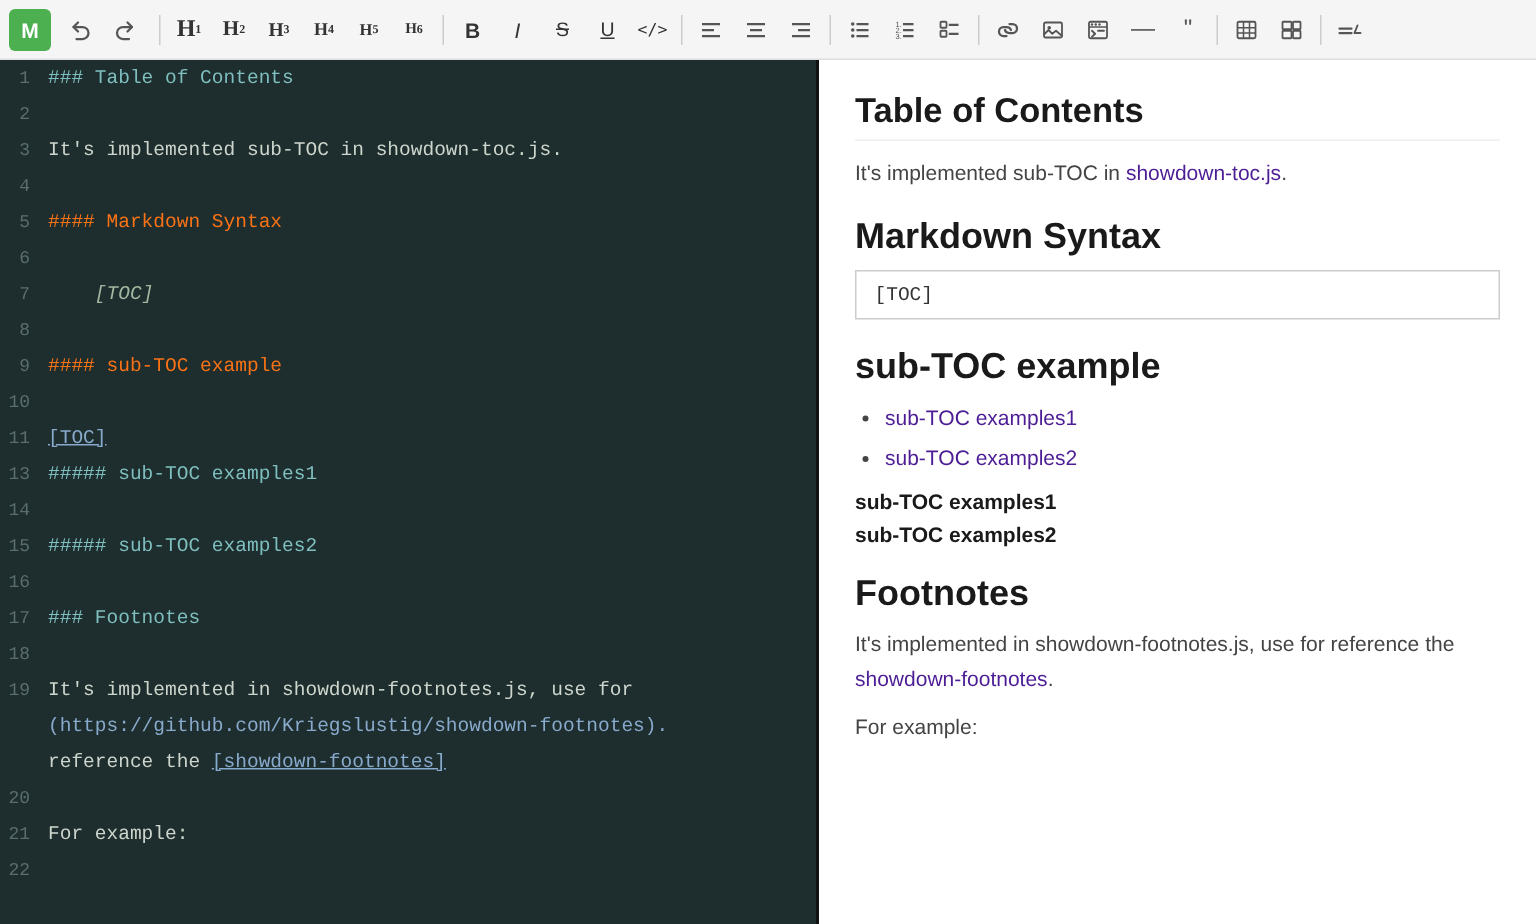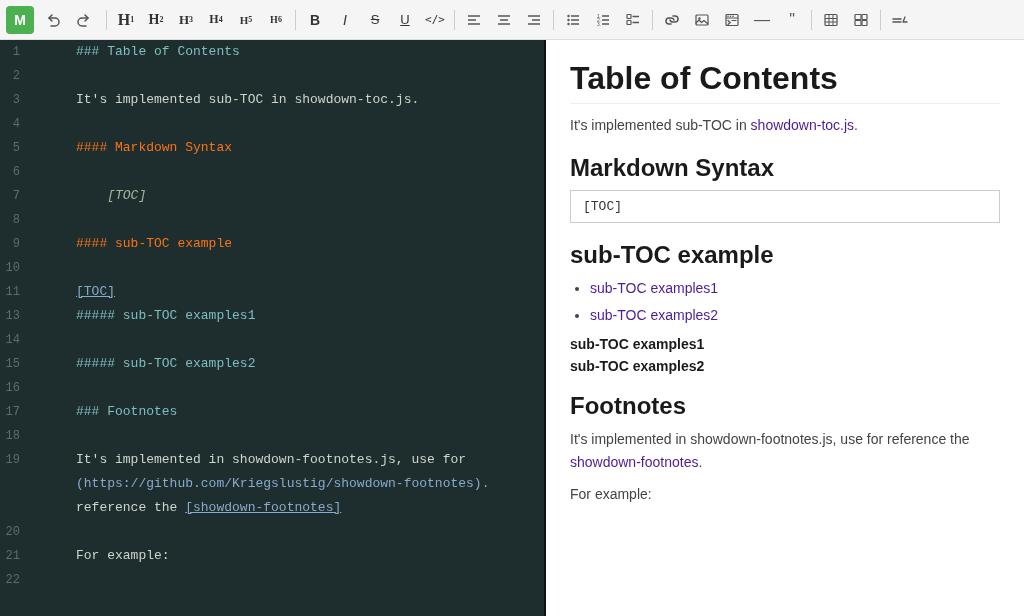--- a/index.html
+++ b/index.html
@@ -90,21 +90,20 @@
       flex-shrink: 0;
       font-size: 12px;
       line-height: 22px;
     }
     .line-content {
       flex: 1;
       padding-right: 19px;
       line-height: 22px;
       white-space: pre-wrap;
       word-break: break-all;
-      margin-left: 44px;
     }
     .md-h3 { color: #7fbfbf; }
     .md-h4 { color: #f97316; }
     .md-h5 { color: #7fbfbf; }
     .md-text { color: #cdd6cd; }
     .md-toc { color: #a0b8a0; font-style: italic; }
     .md-link { color: #88aacc; text-decoration: underline; }
     .md-url { color: #88aacc; }
     
     #editor-pane::-webkit-scrollbar { width: 8px; }
@@ -117,21 +116,21 @@
       background: #ffffff;
       overflow-y: auto;
       padding: 20px 24px;
       font-family: 'Segoe UI', Arial, sans-serif;
     }
     #preview-pane::-webkit-scrollbar { width: 8px; }
     #preview-pane::-webkit-scrollbar-track { background: #f5f5f5; }
     #preview-pane::-webkit-scrollbar-thumb { background: #ccc; border-radius: 4px; }
 
     .preview-h1 {
-      font-size: 32px;
+      font-size: 23px;
       font-weight: bold;
       color: #1a1a1a;
       margin-bottom: 10px;
       padding-bottom: 6px;
       border-bottom: 1px solid #eee;
     }
     .preview-h2 {
       font-size: 24px;
       font-weight: bold;
       color: #1a1a1a;

